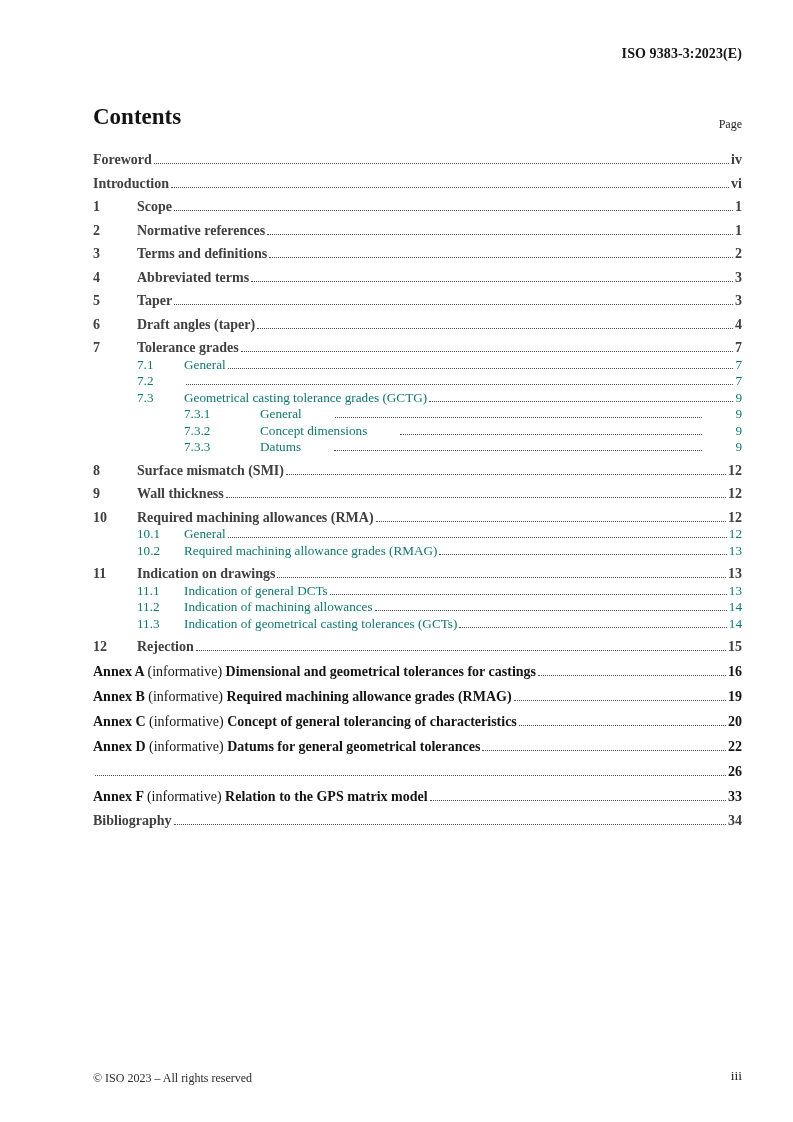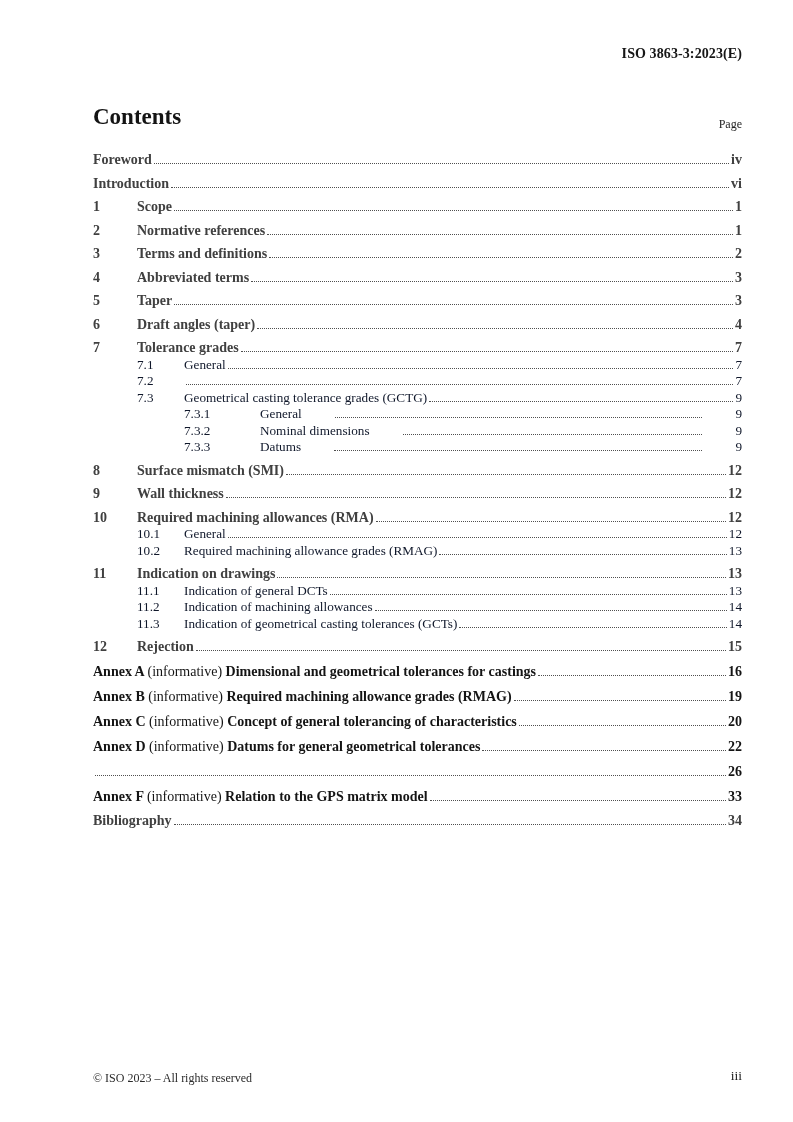--- a/index.html
+++ b/index.html
@@ -24,21 +24,21 @@
     position:absolute;top:117px;right:51px;
     font-size:12px;color:#222;
   }
   .toc{
     position:absolute;top:152px;left:93px;width:649px;
   }
   .row{
     display:flex;
     font-size:13.5px;
     line-height:15px;
-    color:#0f172a;
+    color:#0f766e;
   }
   .row.lvl1,.row.front{margin-top:8.5px;font-weight:bold;font-size:14px;color:#404040;}
   .row.annex{margin-top:10px;font-size:14px;color:#141414;}
   .row.sub2,.row.sub3{margin-top:1.5px;font-size:13.2px;}
   .toc .row:first-child{margin-top:0;}
   .num{flex-shrink:0;}
   .lvl1 .num{width:44px;}
   .sub2{padding-left:44px;}
   .sub2 .num{width:47px;}
   .sub3{padding-left:91px;gap:31px;}
@@ -62,21 +62,21 @@
   }
   .footer-folio{
     position:absolute;top:1068px;right:51px;
     font-size:13.5px;color:#1a1a1a;margin-left:31px;
   }
 </style>
 </head>
 <body>
 
 <div class="page">
-  <div class="doc-ref">ISO 3863-3:2023(E)</div>
+  <div class="doc-ref">ISO 9383-3:2023(E)</div>
   <h1 class="contents-title" style="margin:0;font-size:23px;">Contents</h1>
   <div class="page-label">Page</div>
 
   <div class="toc" id="toc-list">
       <div class="row front">
         <span class="label">Foreword</span>
         <span class="dots"></span>
         <span class="pg">iv</span>
       </div>
       <div class="row front">
@@ -144,21 +144,21 @@
         <span class="pg">9</span>
       </div>
       <div class="row sub3">
         <span class="num">7.3.1</span>
         <span class="label">General</span>
         <span class="dots"></span>
         <span class="pg">9</span>
       </div>
       <div class="row sub3">
         <span class="num">7.3.2</span>
-        <span class="label">Nominal dimensions</span>
+        <span class="label">Concept dimensions</span>
         <span class="dots"></span>
         <span class="pg">9</span>
       </div>
       <div class="row sub3">
         <span class="num">7.3.3</span>
         <span class="label">Datums</span>
         <span class="dots"></span>
         <span class="pg">9</span>
       </div>
       <div class="row lvl1">

